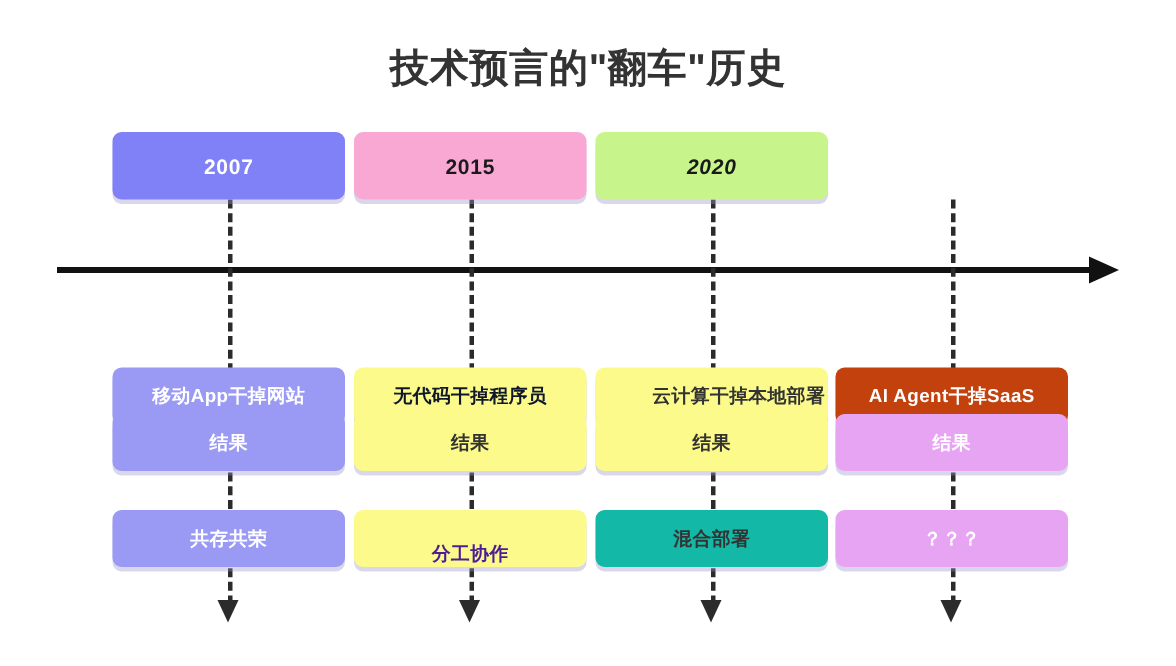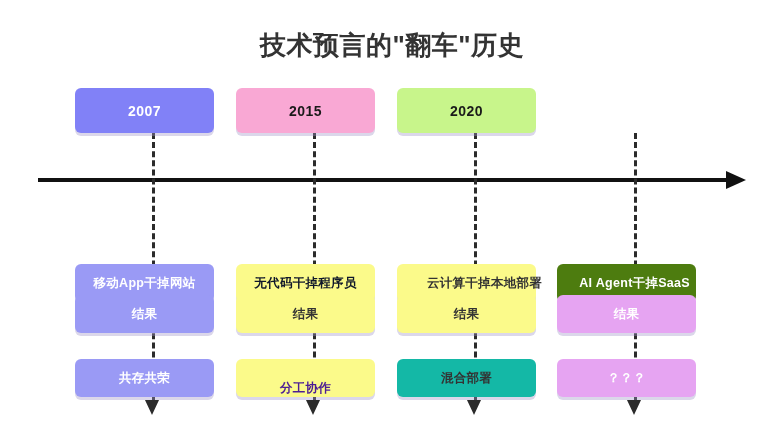--- a/index.html
+++ b/index.html
@@ -86,21 +86,21 @@
     height: 0;
     border-left: 7px solid transparent;
     border-right: 7px solid transparent;
     border-top: 15px solid #2b2b2b;
   }
 
   
   .box {
     position: absolute;
     left: 0;
-    width: 139px;
+    width: 155px;
     box-sizing: border-box;
     border-radius: 6px;
     display: flex;
     align-items: center;
     justify-content: center;
     text-align: center;
     box-shadow: 0 3px 0 rgba(160,150,200,0.38);
     z-index: 2;
   }
 
@@ -110,21 +110,20 @@
     font-size: 14px;
     font-weight: bold;
     letter-spacing: 0.5px;
   }
 
   .row-box {
     height: 38px;
     font-size: 12.5px;
     font-weight: bold;
     letter-spacing: 0.3px;
-    margin-top: 19px;
   }
   .row-0 { top: 245px; }
   .row-1 { top: 276px; }
   .row-2 { top: 340px; }
 
   .row-box span, .year-box span {
     display: block;
     padding: 0 6px;
     white-space: nowrap;
   }
@@ -169,38 +168,38 @@
       <span>结果</span>
     </div>
     <div class="box row-box row-2" style="background:#FBFA8A;color:#4c1d95;align-items:flex-end;">
       <span>分工协作</span>
     </div>
   </div>
 
   <div class="col col-2">
     <div class="dash"></div>
     <div class="dash-head"></div>
-    <div class="box year-box" style="background:#C8F58B;color:#1a1a1a;">
+    <div class="box year-box" style="background:#C8F58B;color:#1a1a1a;font-style:italic;">
       <span>2020</span>
     </div>
     <div class="box row-box row-0" style="background:#FBFA8A;color:#333333;padding-left:36px;">
       <span>云计算干掉本地部署</span>
     </div>
     <div class="box row-box row-1" style="background:#FBFA8A;color:#333333;">
       <span>结果</span>
     </div>
     <div class="box row-box row-2" style="background:#14b8a6;color:#333333;">
       <span>混合部署</span>
     </div>
   </div>
 
   <div class="col col-3">
     <div class="dash"></div>
     <div class="dash-head"></div>
-    <div class="box row-box row-0" style="background:#4d7c0f;color:#ffffff;justify-content:flex-end;">
+    <div class="box row-box row-0" style="background:#c2410c;color:#ffffff;">
       <span>AI Agent干掉SaaS</span>
     </div>
     <div class="box row-box row-1" style="background:#E6A4F2;color:#ffffff;">
       <span>结果</span>
     </div>
     <div class="box row-box row-2" style="background:#E6A4F2;color:#ffffff;">
       <span>？？？</span>
     </div>
   </div>
 

